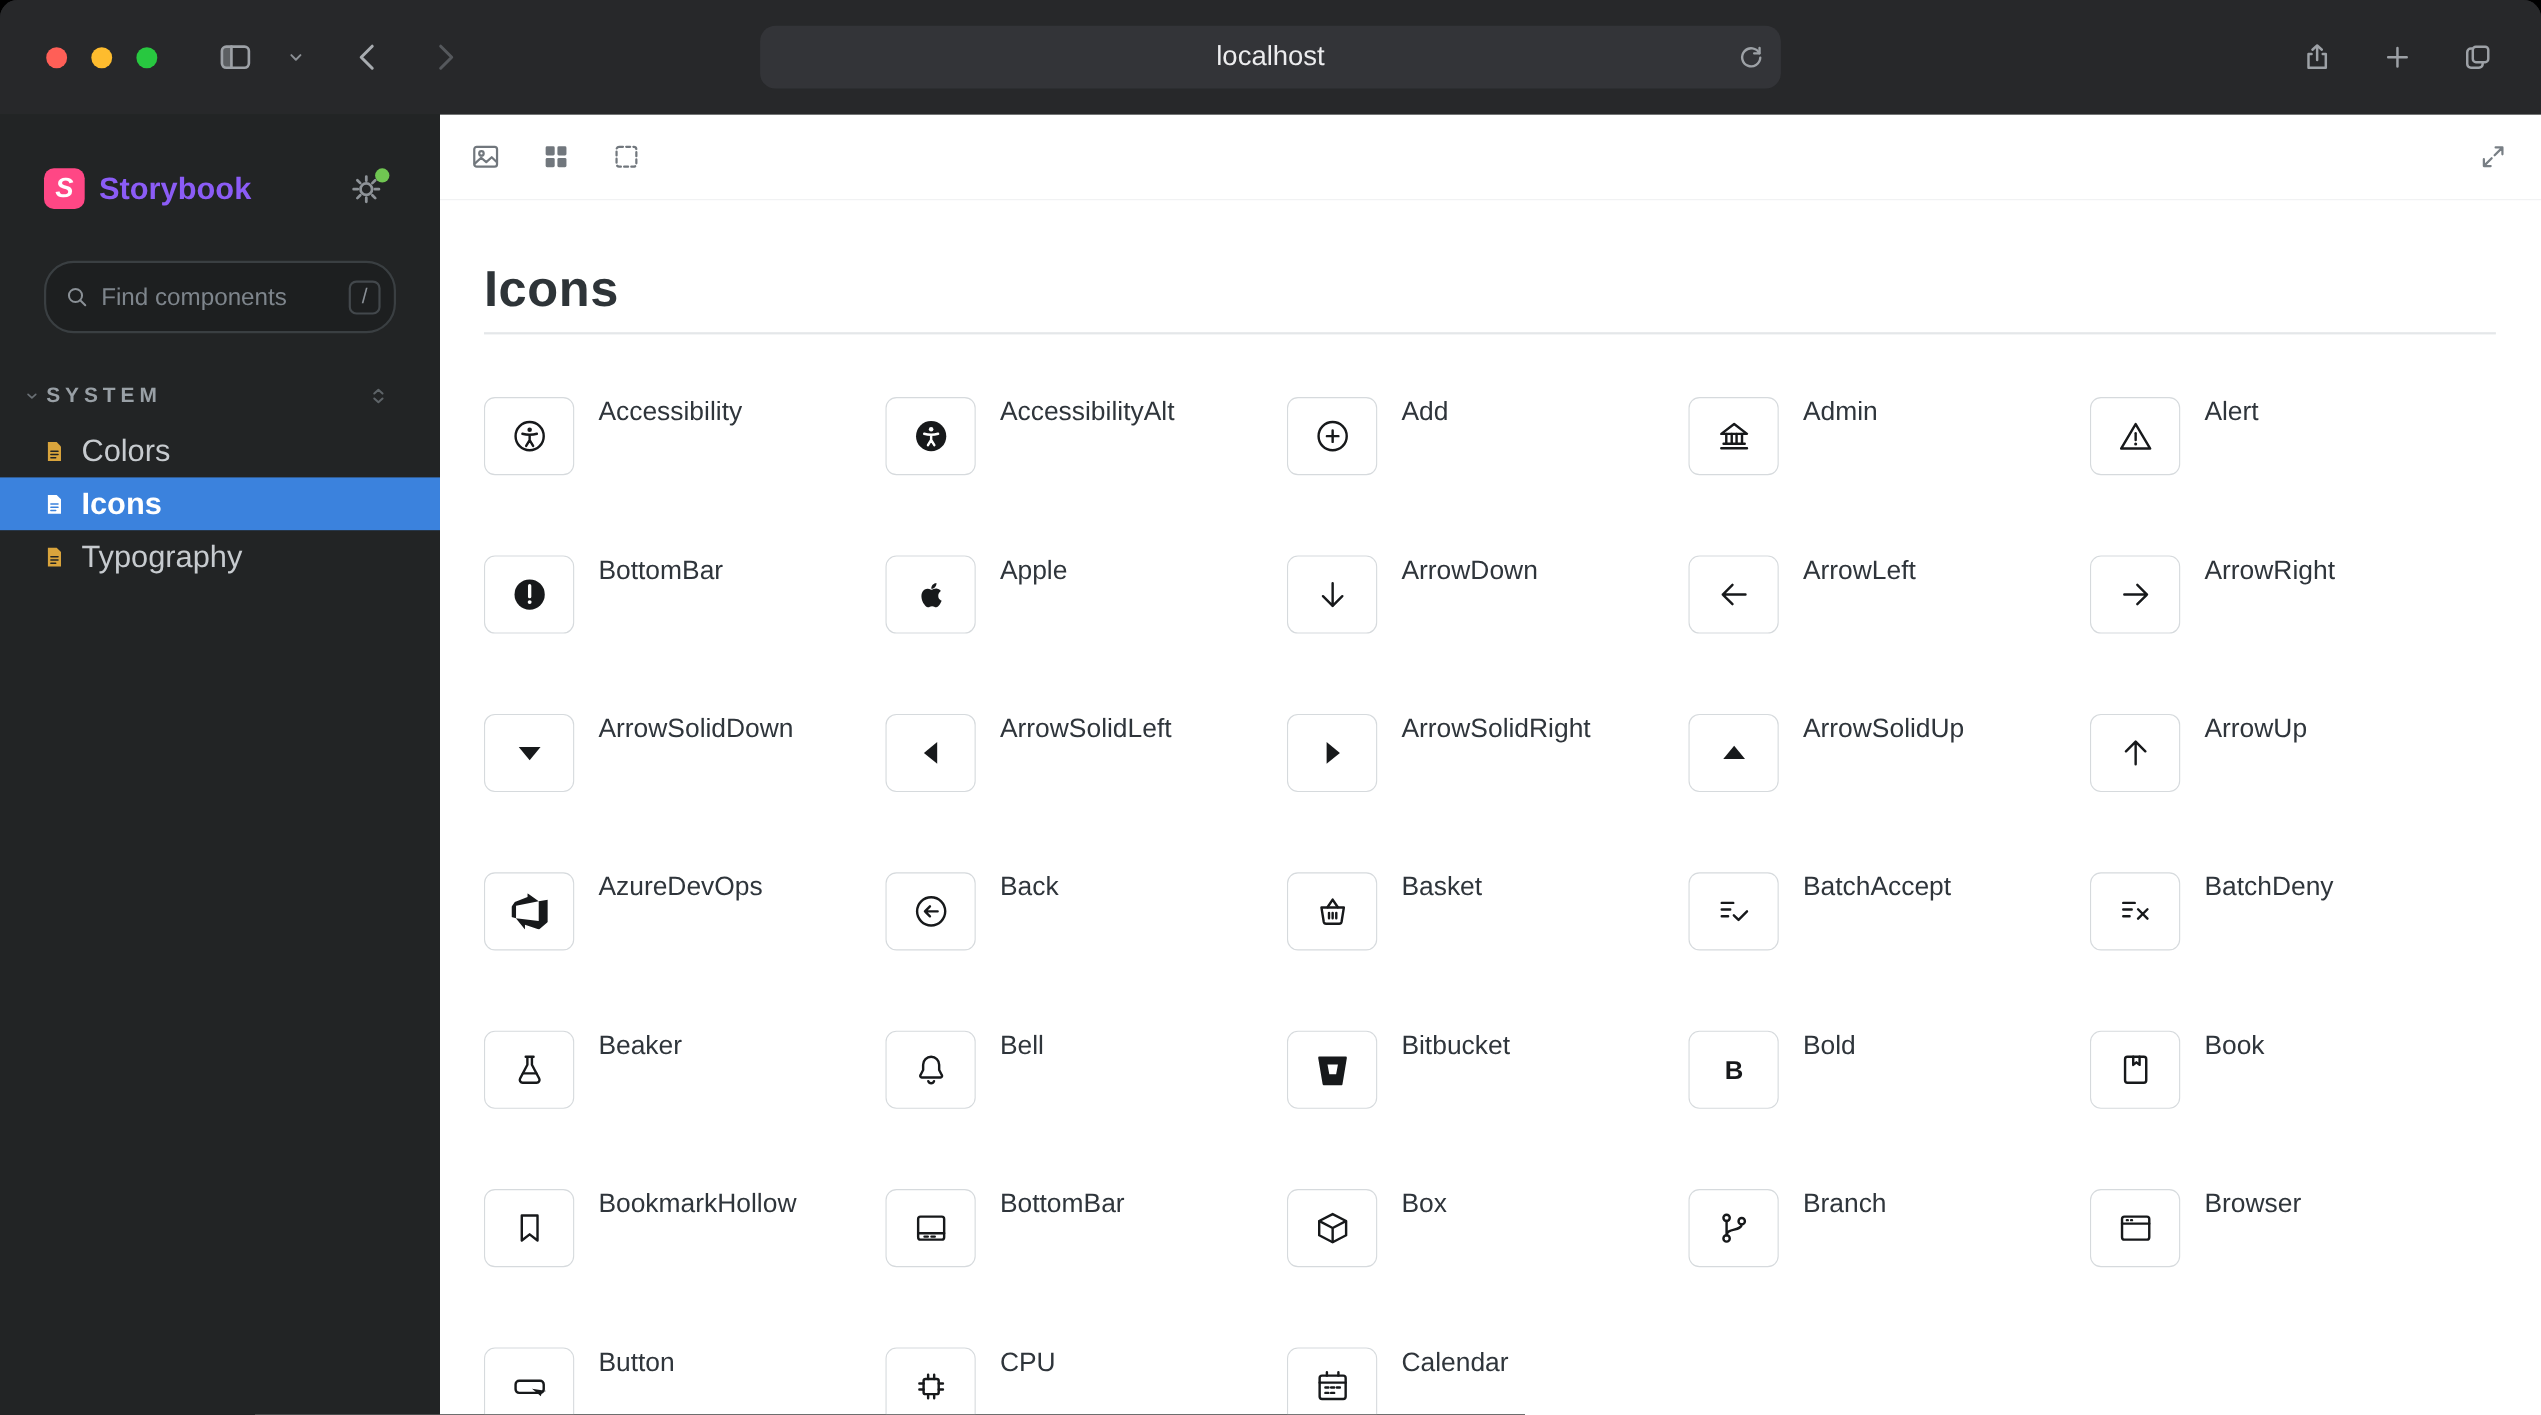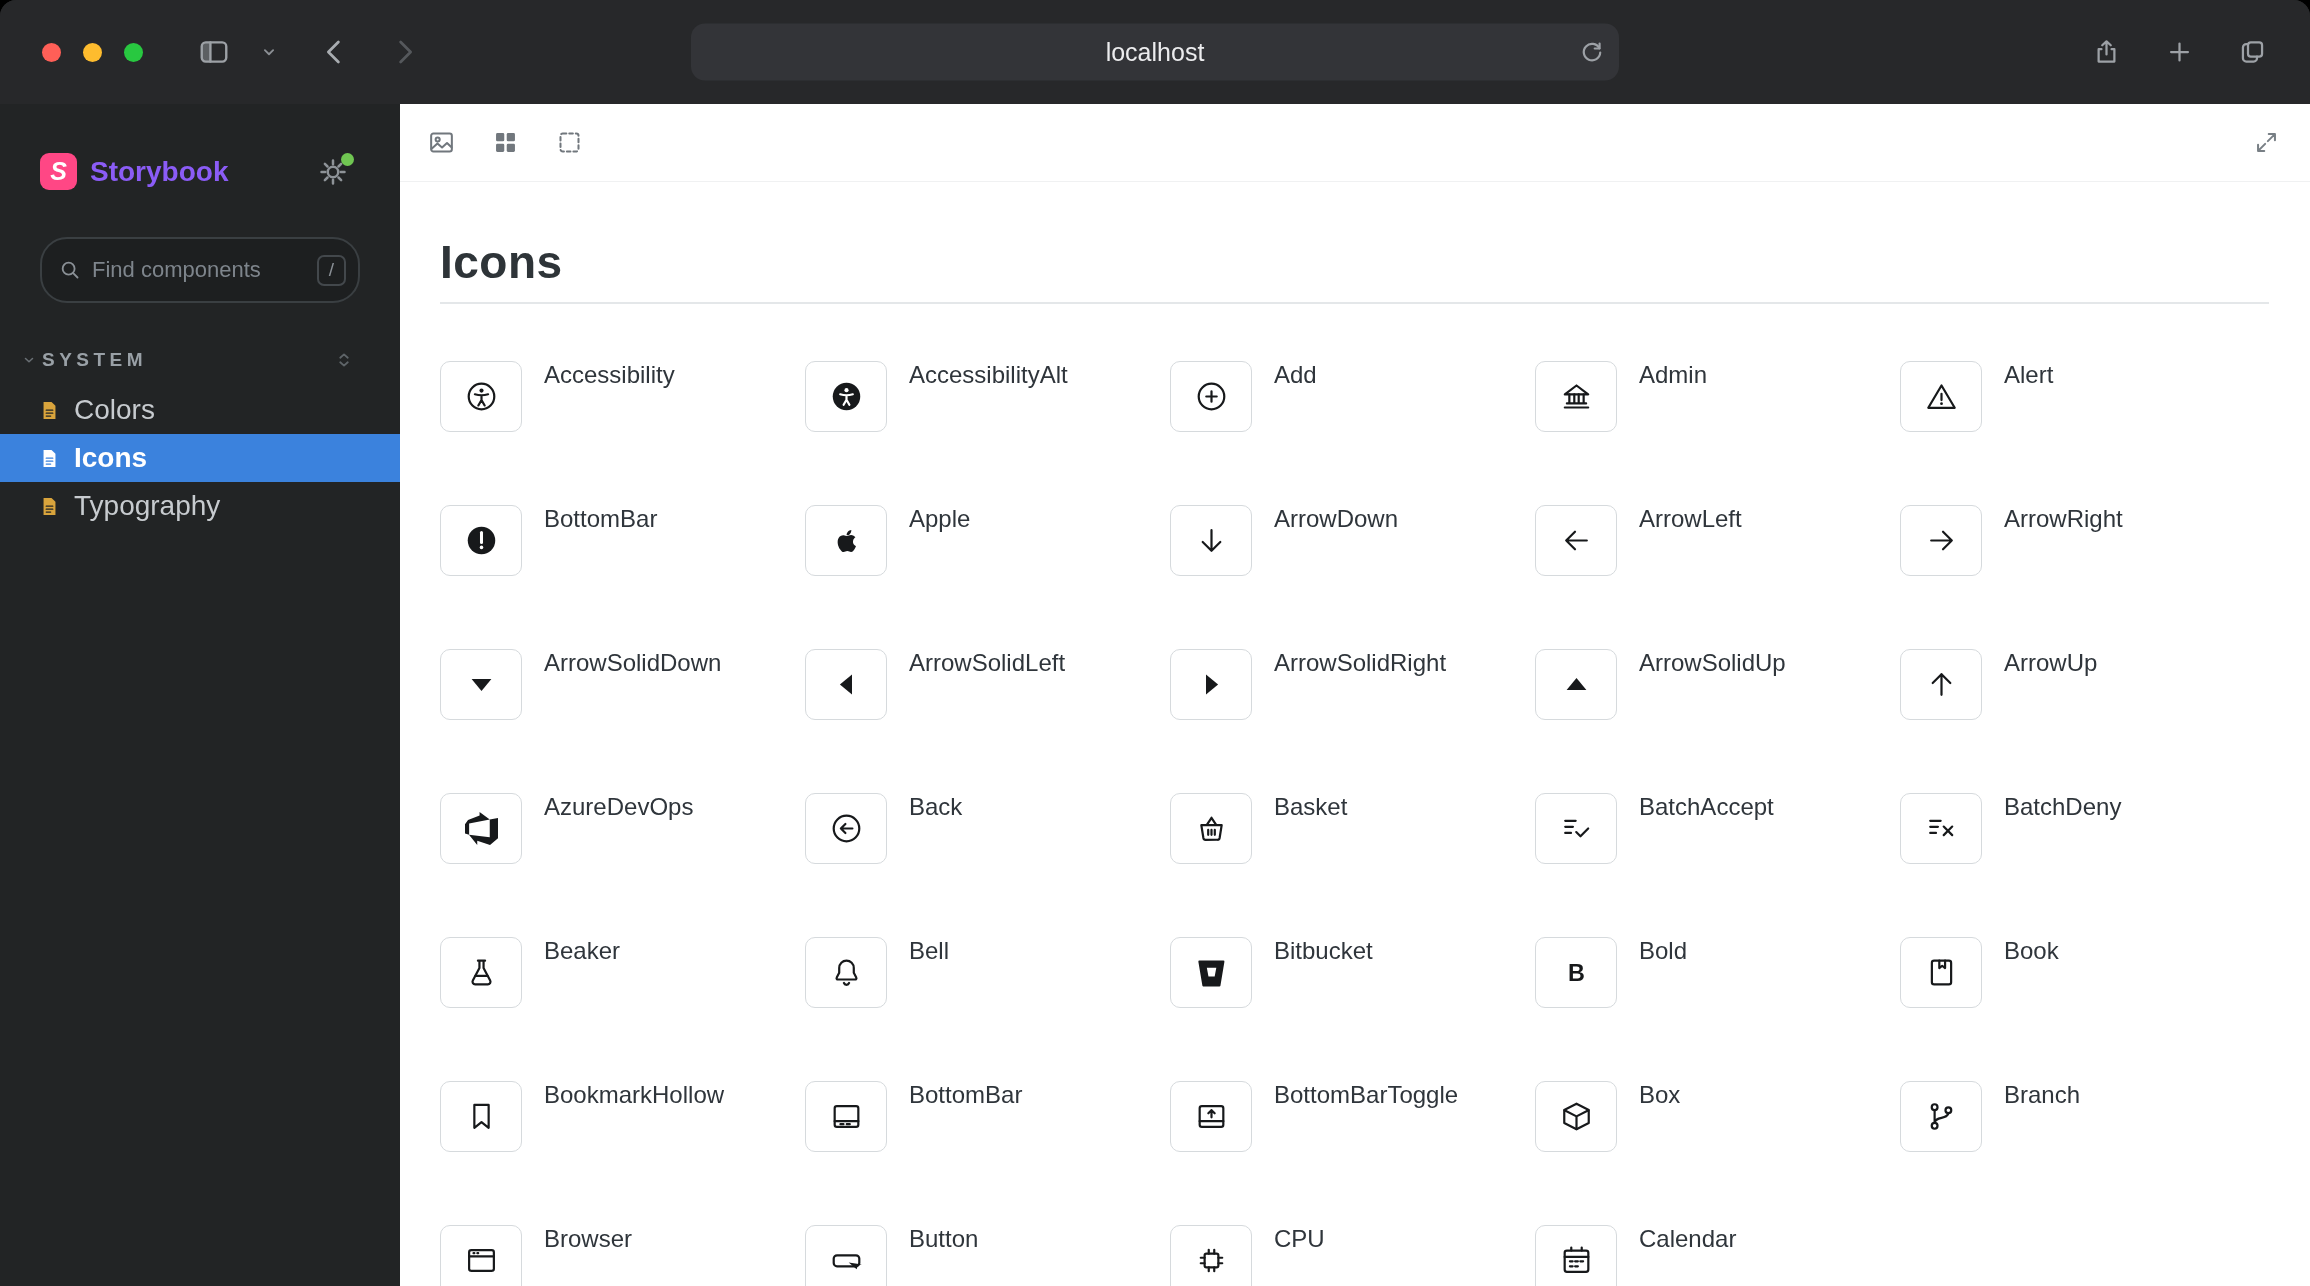--- a/index.html
+++ b/index.html
@@ -509,29 +509,20 @@
                 <svg viewBox="0 0 24 24">
                   <rect x="3.4" y="4.4" width="17.2" height="15.2" rx="1.6"></rect>
                   <path d="M3.4 15.4h17.2M7.6 17.6h2.2M12.2 17.6h2.2"></path>
                 </svg>
               </div>
               <span class="icon-label">BottomBar</span>
             </div>
             <div class="icon-item">
               <div class="tile">
                 <svg viewBox="0 0 24 24">
-                  <rect x="3.4" y="4.4" width="17.2" height="15.2" rx="1.6"></rect>
-                  <path d="M3.4 15.4h17.2M12 12.6V7.4M9.7 9.7 12 7.4l2.3 2.3"></path>
-                </svg>
-              </div>
-              <span class="icon-label">BottomBarToggle</span>
-            </div>
-            <div class="icon-item">
-              <div class="tile">
-                <svg viewBox="0 0 24 24">
                   <path d="M12 2.7 20.9 7.3v9.4L12 21.3 3.1 16.7V7.3z"></path>
                   <path d="M3.3 7.4 12 11.9l8.7-4.5M12 11.9v9.2"></path>
                 </svg>
               </div>
               <span class="icon-label">Box</span>
             </div>
             <div class="icon-item">
               <div class="tile">
                 <svg viewBox="0 0 24 24">
                   <circle cx="7" cy="5.2" r="2.1"></circle>

